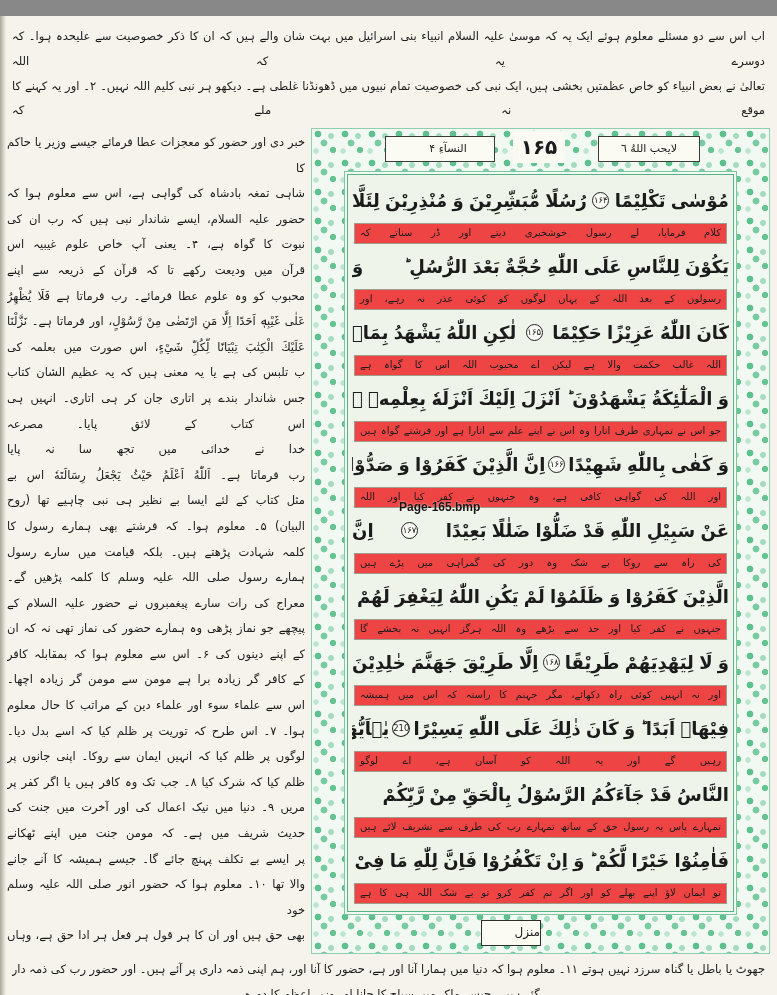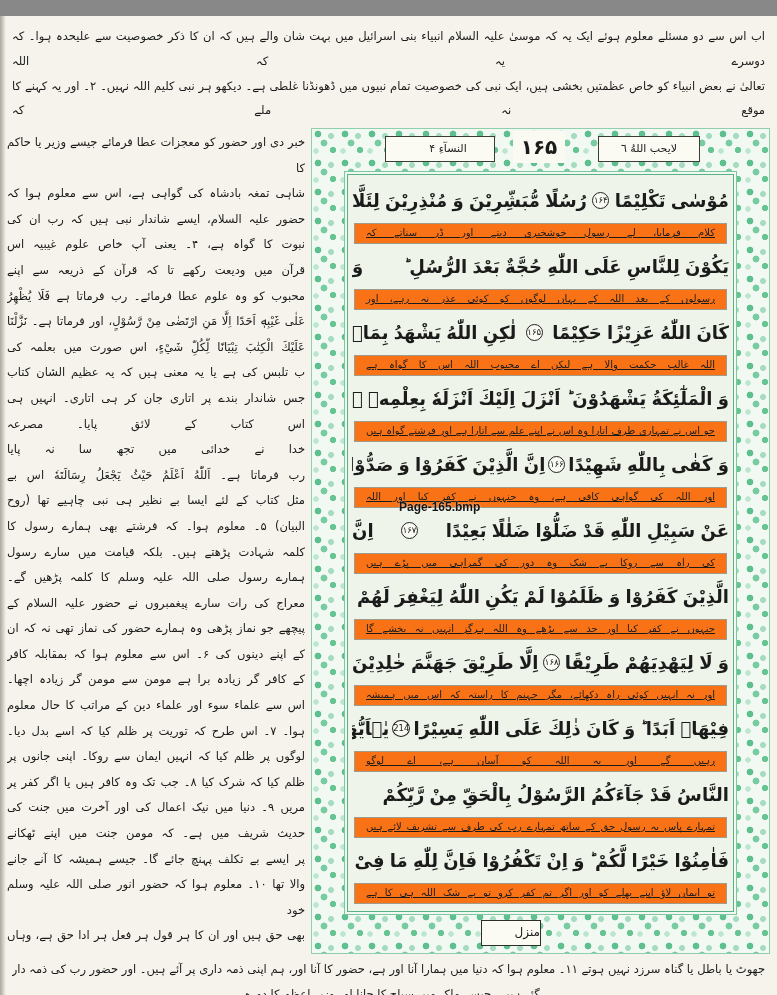--- a/index.html
+++ b/index.html
@@ -71,24 +71,24 @@
   .arow .seg:empty{display:none;}
   .aya-badge{
     flex:0 0 auto;display:inline-block;min-width:15px;height:15px;
     border:1px solid #222;border-radius:50%;
     font-size:8.5px;font-weight:400;line-height:15px;text-align:center;
     background:#f8faf3;margin:0 3px;word-spacing:0;
   }
   .aya-badge:empty{display:none;}
   .ustrip{
     flex:0 0 21px;height:21px;margin:0 2px;
-    background:#f97316;border:1px solid #a09c8b;box-sizing:border-box;
+    background:#ef4444;border:1px solid #a09c8b;box-sizing:border-box;
     direction:rtl;font-size:10px;line-height:18px;
     text-align:justify;text-align-last:justify;
-    padding:0 11px;overflow:hidden;white-space:nowrap;text-decoration:underline;
+    padding:0 5px;overflow:hidden;white-space:nowrap;
   }
   .manzil{
     position:absolute;left:170px;bottom:8px;width:58px;height:24px;z-index:2;
     background:#fcfbf3;border:1px solid #2e2e28;
     font-size:12px;line-height:22px;direction:rtl;
   }
   .filename{
     position:absolute;left:351px;top:484px;z-index:5;
     font-family:"Liberation Sans","DejaVu Sans",sans-serif;
     font-size:12px;font-weight:700;color:#141414;
@@ -197,21 +197,21 @@
 
       <div class="arow">
         <span class="seg">وَ لَا لِیَهْدِیَهُمْ طَرِیْقًا</span>
         <span class="aya-badge">۱۶۸</span>
         <span class="seg">اِلَّا طَرِیْقَ جَهَنَّمَ خٰلِدِیْنَ</span>
       </div>
       <div class="ustrip">اور نہ انہیں کوئی راہ دکھائے، مگر جہنم کا راستہ کہ اس میں ہمیشہ</div>
 
       <div class="arow">
         <span class="seg">فِیْهَاۤ اَبَدًا ؕ وَ کَانَ ذٰلِكَ عَلَی اللّٰهِ یَسِیْرًا</span>
-        <span class="aya-badge">214</span>
+        <span class="aya-badge">210</span>
         <span class="seg">یٰۤاَیُّهَا</span>
       </div>
       <div class="ustrip">رہیں گے اور یہ اللہ کو آسان ہے، اے لوگو</div>
 
       <div class="arow">
         <span class="seg">النَّاسُ قَدْ جَآءَکُمُ الرَّسُوْلُ بِالْحَقِّ مِنْ رَّبِّکُمْ</span>
 
       </div>
       <div class="ustrip">تمہارے پاس یہ رسول حق کے ساتھ تمہارے رب کی طرف سے تشریف لائے ہیں</div>
 

